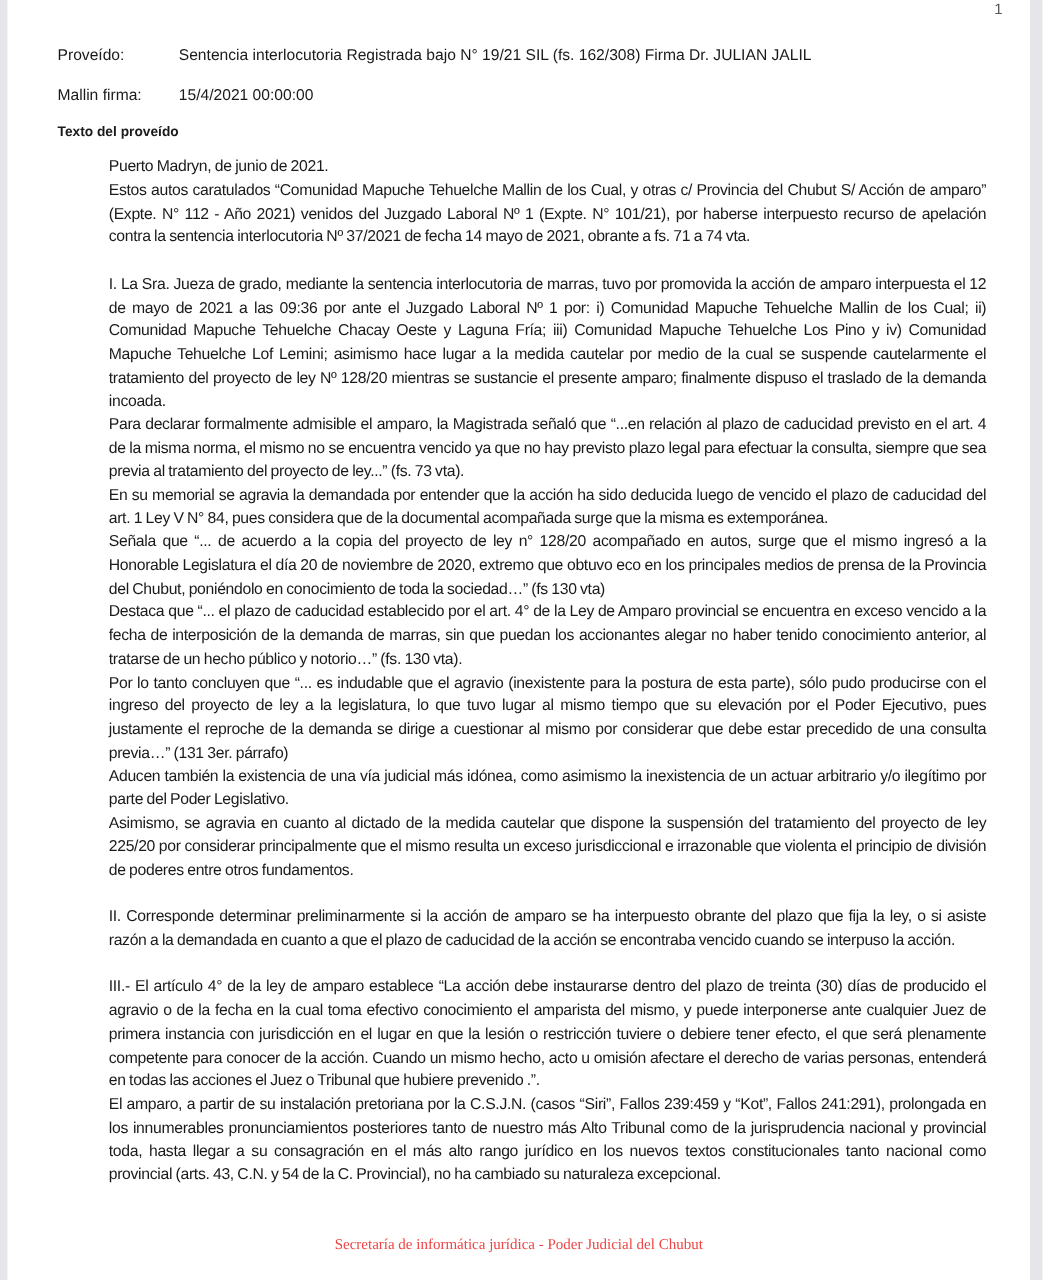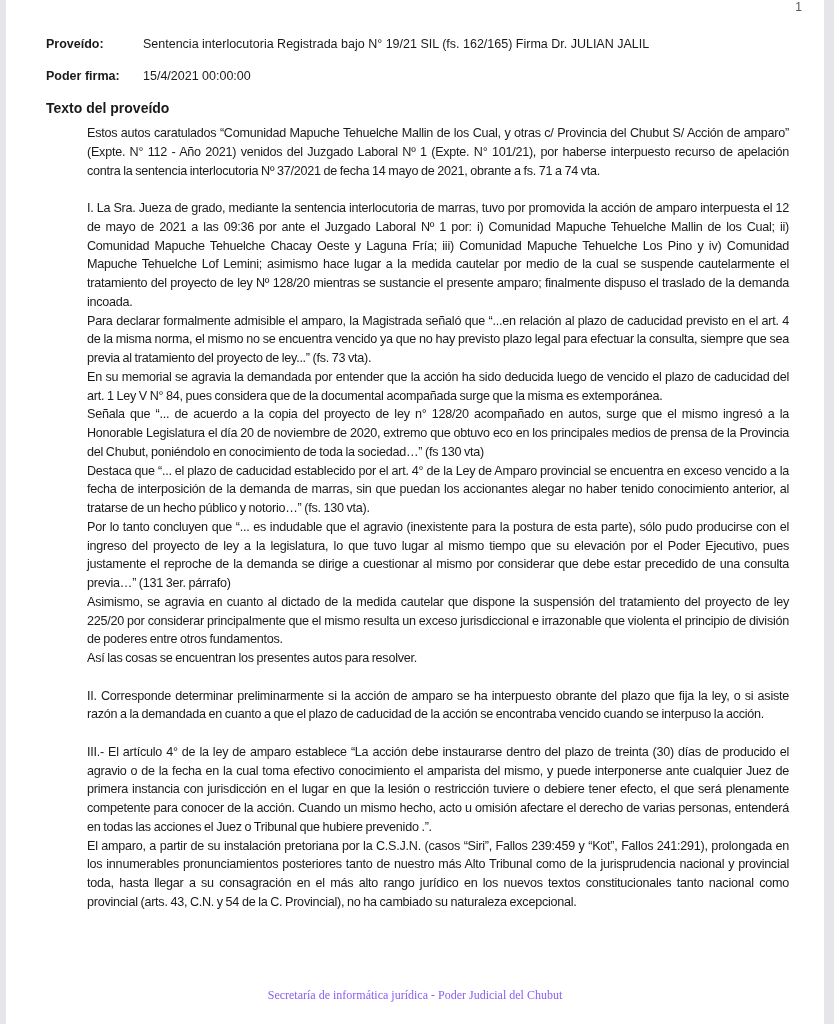--- a/index.html
+++ b/index.html
@@ -11,69 +11,70 @@
   }
   .page {
     position: absolute; left: 6px; top: 0; width: 818px; height: 1024px;
     background: #ffffff;
   }
   .page-num {
     position: absolute; right: 22px; top: 0px;
     font-size: 12px; color: #555;
   }
   .meta-row { position: absolute; left: 40px; font-size: 12.5px; }
-  .meta-label { position: absolute; left: 0; font-weight: bold; white-space: nowrap; }
+  .meta-label { position: absolute; left: 0; font-weight: normal; white-space: nowrap; }
   .meta-value { position: absolute; left: 97px; white-space: nowrap; }
   .section-title {
     position: absolute; left: 40px; top: 100px;
-    font-size: 14px; font-weight: bold; white-space: nowrap;
+    font-size: 11px; font-weight: bold; white-space: nowrap;
   }
   .body-text {
     position: absolute; left: 81px; top: 124px; width: 702px;
     font-size: 12.6px; line-height: 18.75px;
   }
   .body-text p {
     margin: 0; text-align: justify; text-align-last: left;
     letter-spacing: -0.25px; word-spacing: -0.5px;
   }
   .body-text p.gap2 { margin-top: 18.75px; }
   .footer {
     position: absolute; left: 0; width: 818px; top: 988px;
     text-align: center;
-    font-family: "Liberation Serif", serif; font-size: 12px; color: #8b5cf6;
+    font-family: "Liberation Serif", serif; font-size: 12px; color: #ef4444;
   }
 </style>
 </head>
 <body>
 
 <div class="page">
   <div class="page-num">1</div>
 
   <div class="meta-row" style="top:37px;">
     <span class="meta-label">Proveído:</span>
-    <span class="meta-value">Sentencia interlocutoria Registrada bajo N° 19/21 SIL (fs. 162/165) Firma Dr. JULIAN JALIL</span>
+    <span class="meta-value">Sentencia interlocutoria Registrada bajo N° 19/21 SIL (fs. 162/308) Firma Dr. JULIAN JALIL</span>
   </div>
 
   <div class="meta-row" style="top:69px;">
-    <span class="meta-label">Poder firma:</span>
+    <span class="meta-label">Mallin firma:</span>
     <span class="meta-value">15/4/2021 00:00:00</span>
   </div>
 
   <div class="section-title">Texto del proveído</div>
 
   <div class="body-text">
+    <p>Puerto Madryn, de junio de 2021.</p>
     <p>Estos autos caratulados “Comunidad Mapuche Tehuelche Mallin de los Cual, y otras c/ Provincia del Chubut S/ Acción de amparo” (Expte. N° 112 - Año 2021) venidos del Juzgado Laboral Nº 1 (Expte. N° 101/21), por haberse interpuesto recurso de apelación contra la sentencia interlocutoria Nº 37/2021 de fecha 14 mayo de 2021, obrante a fs. 71 a 74 vta.</p>
     <p class="gap2">I. La Sra. Jueza de grado, mediante la sentencia interlocutoria de marras, tuvo por promovida la acción de amparo interpuesta el 12 de mayo de 2021 a las 09:36 por ante el Juzgado Laboral Nº 1 por: i) Comunidad Mapuche Tehuelche Mallin de los Cual; ii) Comunidad Mapuche Tehuelche Chacay Oeste y Laguna Fría; iii) Comunidad Mapuche Tehuelche Los Pino y iv) Comunidad Mapuche Tehuelche Lof Lemini; asimismo hace lugar a la medida cautelar por medio de la cual se suspende cautelarmente el tratamiento del proyecto de ley Nº 128/20 mientras se sustancie el presente amparo; finalmente dispuso el traslado de la demanda incoada.</p>
     <p>Para declarar formalmente admisible el amparo, la Magistrada señaló que “...en relación al plazo de caducidad previsto en el art. 4 de la misma norma, el mismo no se encuentra vencido ya que no hay previsto plazo legal para efectuar la consulta, siempre que sea previa al tratamiento del proyecto de ley...” (fs. 73 vta).</p>
     <p>En su memorial se agravia la demandada por entender que la acción ha sido deducida luego de vencido el plazo de caducidad del art. 1 Ley V N° 84, pues considera que de la documental acompañada surge que la misma es extemporánea.</p>
     <p>Señala que “... de acuerdo a la copia del proyecto de ley n° 128/20 acompañado en autos, surge que el mismo ingresó a la Honorable Legislatura el día 20 de noviembre de 2020, extremo que obtuvo eco en los principales medios de prensa de la Provincia del Chubut, poniéndolo en conocimiento de toda la sociedad…” (fs 130 vta)</p>
     <p>Destaca que “... el plazo de caducidad establecido por el art. 4° de la Ley de Amparo provincial se encuentra en exceso vencido a la fecha de interposición de la demanda de marras, sin que puedan los accionantes alegar no haber tenido conocimiento anterior, al tratarse de un hecho público y notorio…” (fs. 130 vta).</p>
     <p>Por lo tanto concluyen que “... es indudable que el agravio (inexistente para la postura de esta parte), sólo pudo producirse con el ingreso del proyecto de ley a la legislatura, lo que tuvo lugar al mismo tiempo que su elevación por el Poder Ejecutivo, pues justamente el reproche de la demanda se dirige a cuestionar al mismo por considerar que debe estar precedido de una consulta previa…” (131 3er. párrafo)</p>
+    <p>Aducen también la existencia de una vía judicial más idónea, como asimismo la inexistencia de un actuar arbitrario y/o ilegítimo por parte del Poder Legislativo.</p>
     <p>Asimismo, se agravia en cuanto al dictado de la medida cautelar que dispone la suspensión del tratamiento del proyecto de ley 225/20 por considerar principalmente que el mismo resulta un exceso jurisdiccional e irrazonable que violenta el principio de división de poderes entre otros fundamentos.</p>
-    <p>Así las cosas se encuentran los presentes autos para resolver.</p>
     <p class="gap2">II. Corresponde determinar preliminarmente si la acción de amparo se ha interpuesto obrante del plazo que fija la ley, o si asiste razón a la demandada en cuanto a que el plazo de caducidad de la acción se encontraba vencido cuando se interpuso la acción.</p>
     <p class="gap2">III.- El artículo 4° de la ley de amparo establece “La acción debe instaurarse dentro del plazo de treinta (30) días de producido el agravio o de la fecha en la cual toma efectivo conocimiento el amparista del mismo, y puede interponerse ante cualquier Juez de primera instancia con jurisdicción en el lugar en que la lesión o restricción tuviere o debiere tener efecto, el que será plenamente competente para conocer de la acción. Cuando un mismo hecho, acto u omisión afectare el derecho de varias personas, entenderá en todas las acciones el Juez o Tribunal que hubiere prevenido .”.</p>
     <p>El amparo, a partir de su instalación pretoriana por la C.S.J.N. (casos “Siri”, Fallos 239:459 y “Kot”, Fallos 241:291), prolongada en los innumerables pronunciamientos posteriores tanto de nuestro más Alto Tribunal como de la jurisprudencia nacional y provincial toda, hasta llegar a su consagración en el más alto rango jurídico en los nuevos textos constitucionales tanto nacional como provincial (arts. 43, C.N. y 54 de la C. Provincial), no ha cambiado su naturaleza excepcional.</p>
 
   </div>
 
   <div class="footer">Secretaría de informática jurídica - Poder Judicial del Chubut</div>
 </div>
 
 </body></html>

